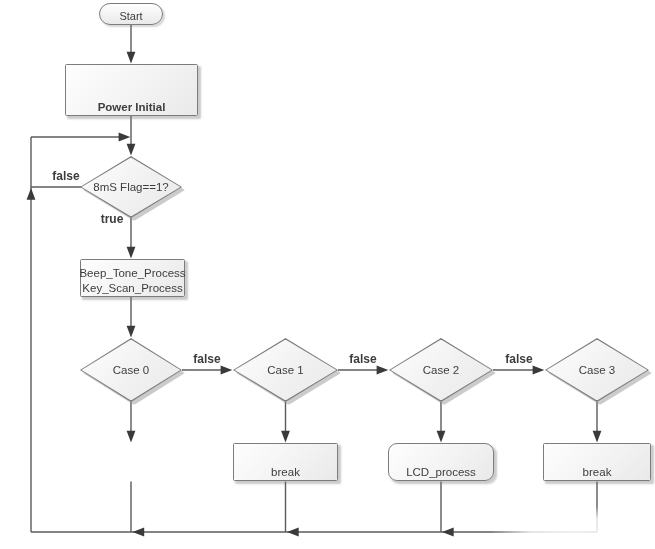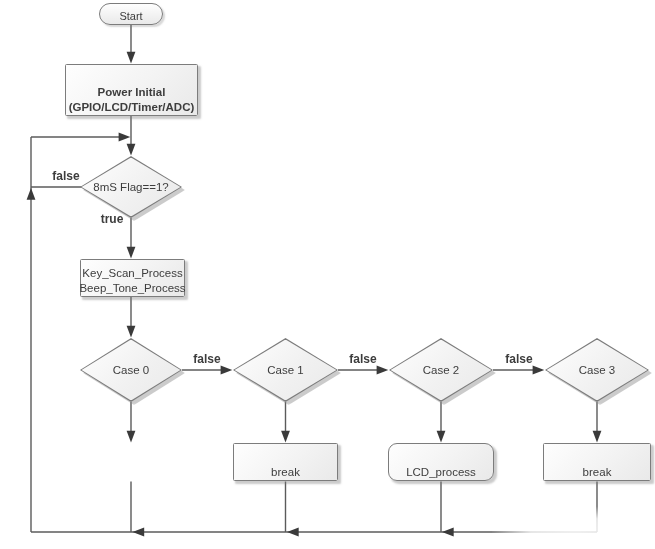--- a/index.html
+++ b/index.html
@@ -100,35 +100,34 @@
     <polygon class="ah" points="442,532 453.7,527.6 453.7,536.4"></polygon>
   </svg>
 
   <div class="node oval" style="left:99px;top:3px;width:64px;height:22px;">
     <span>Start</span>
   </div>
 
   <div class="node rect" style="left:65px;top:64px;width:133px;height:52px;font-weight:bold;">
     <div>
       <span class="ln">Power Initial</span>
-      <span class="ln">(GPIO/LCD/Timer/ADC)</span>
     </div>
   </div>
 
   <div class="diamond" style="left:80px;top:156px;width:102px;height:62px;">
     <div class="d-shadow"></div>
     <div class="d-border"></div>
     <div class="d-fill"></div>
     <div class="d-label">8mS Flag==1?</div>
   </div>
 
   <div class="node rect" style="left:80px;top:259px;width:105px;height:38px;">
     <div>
+      <span class="ln">Beep_Tone_Process</span>
       <span class="ln">Key_Scan_Process</span>
-      <span class="ln">Beep_Tone_Process</span>
     </div>
   </div>
 
   <div class="diamond" style="left:80px;top:338px;width:102px;height:64px;">
     <div class="d-shadow"></div>
     <div class="d-border"></div>
     <div class="d-fill"></div>
     <div class="d-label">Case 0</div>
   </div>
   <div class="diamond" style="left:233px;top:338px;width:105px;height:64px;">

